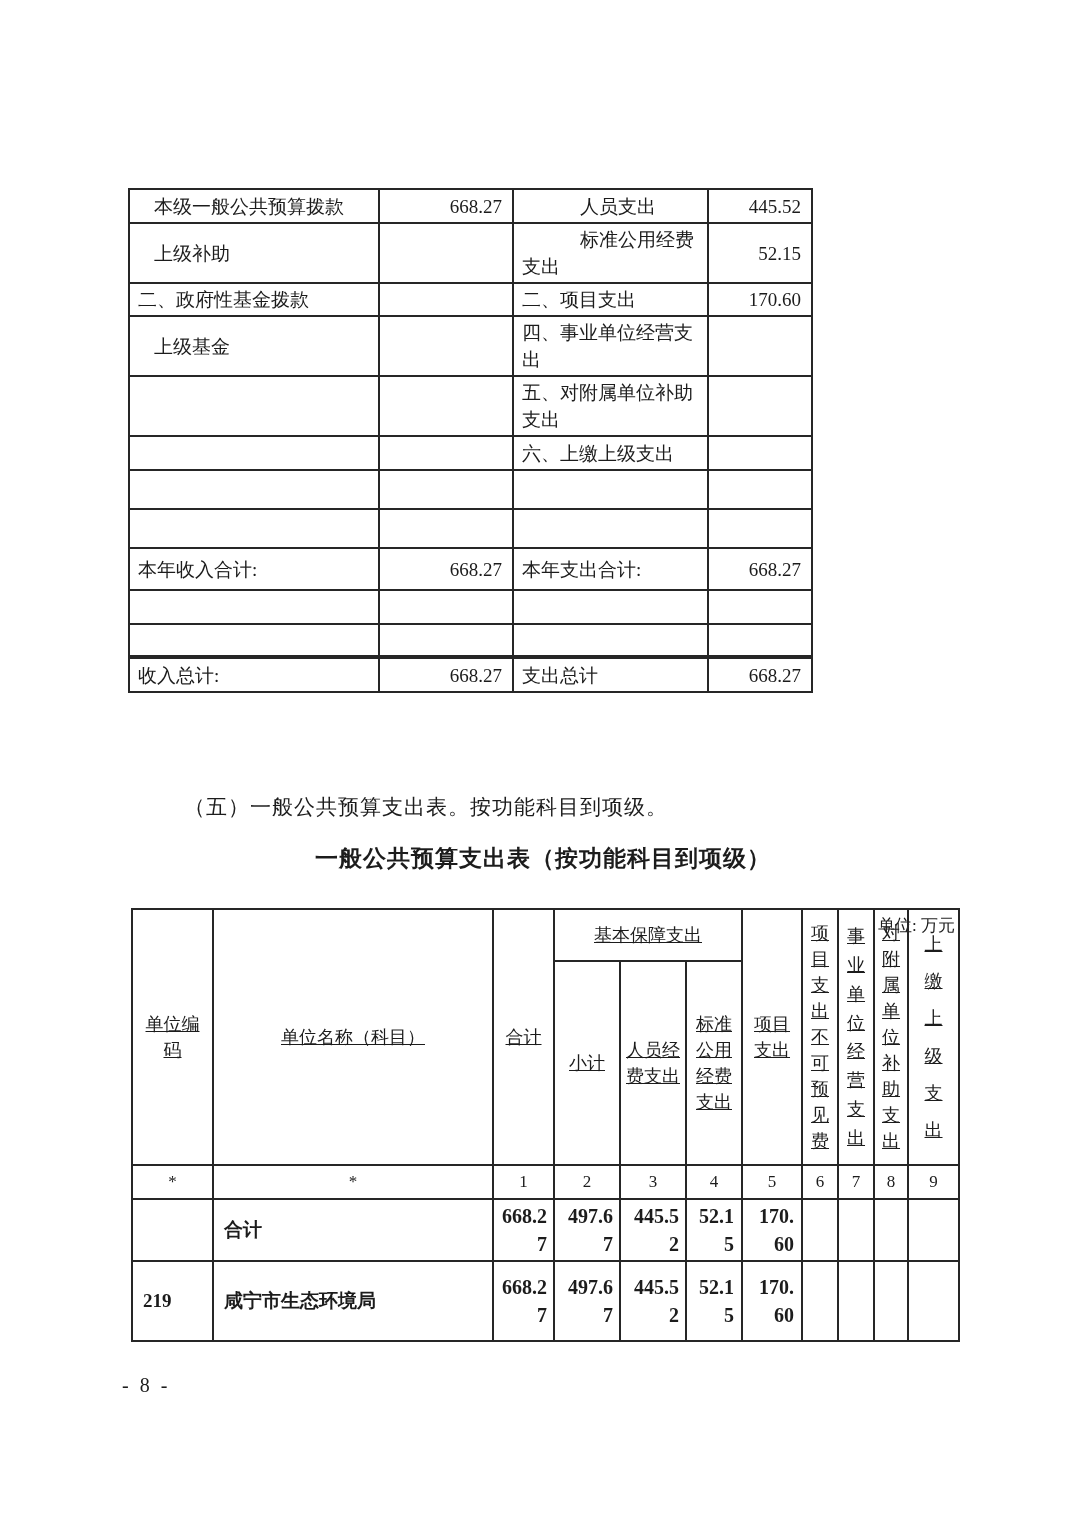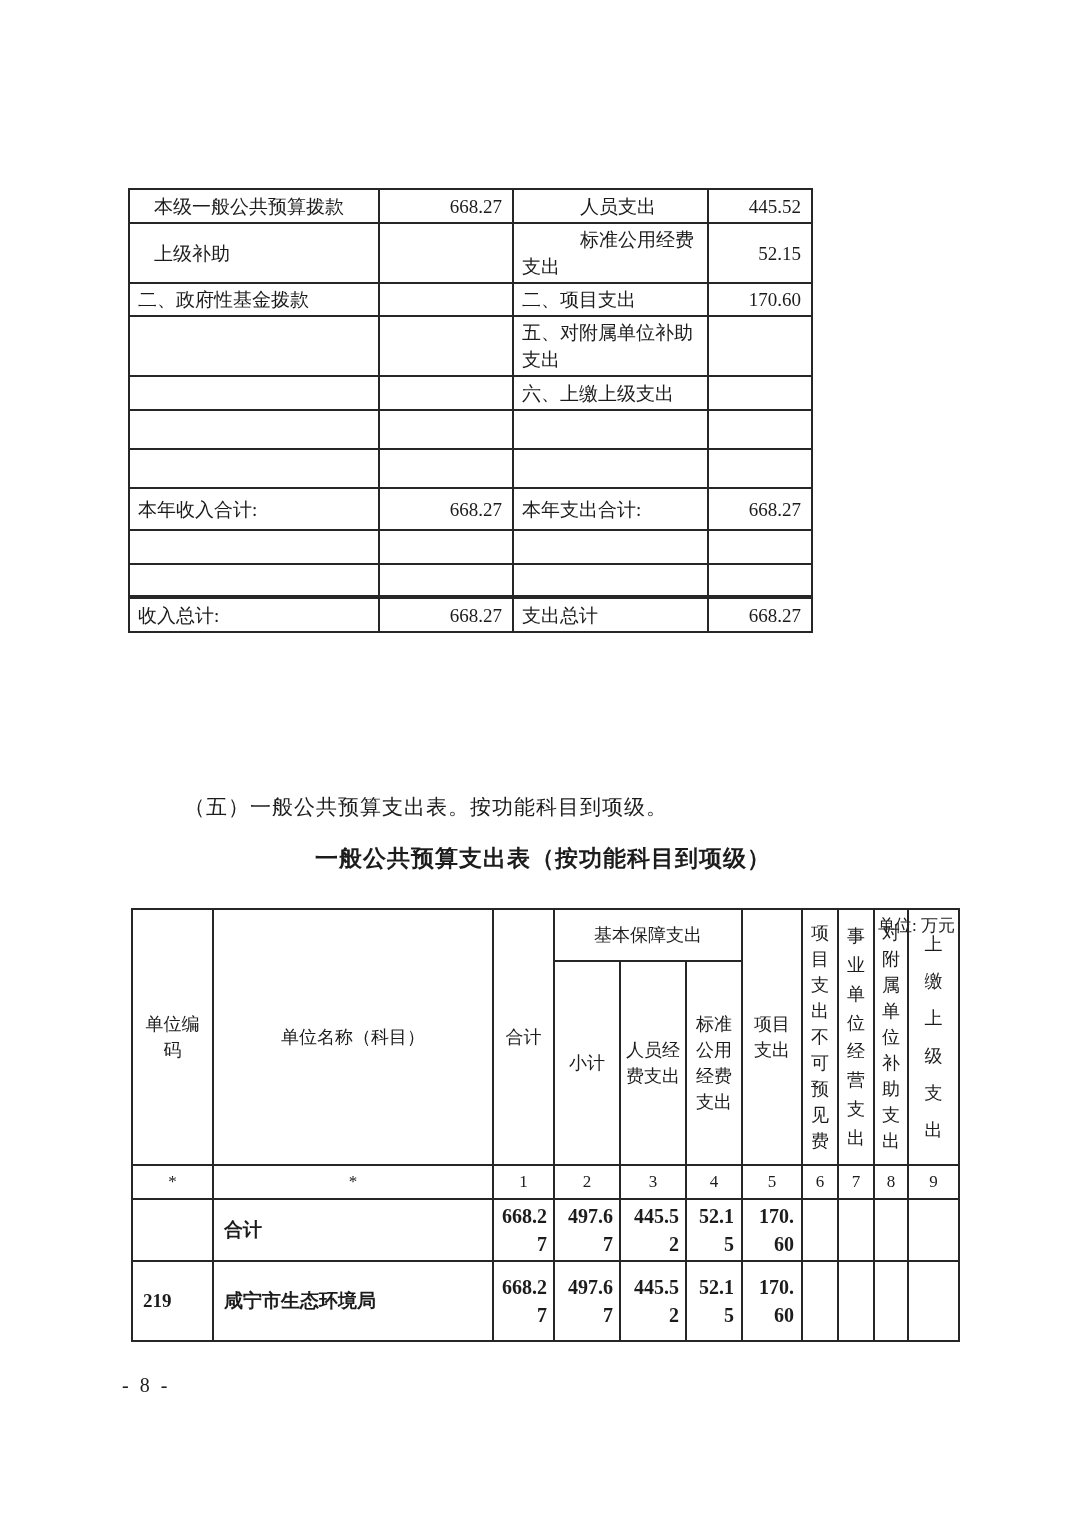--- a/index.html
+++ b/index.html
@@ -28,21 +28,21 @@
   #section-heading { left:184px; top:793px; width:760px; font-size:21px; letter-spacing:1px; }
   #report-title {
     left:128px; top:843px; width:830px; text-align:center;
     font-size:23px; font-weight:bold; letter-spacing:1px;
     font-family:"Liberation Sans", sans-serif;
   }
   #unit-label { left:128px; top:882px; width:827px; text-align:right; font-size:17px;margin-top:32px; }
 
   
   #exp-table { width:827px; }
-  #exp-table th { font-size:18px; line-height:26px; text-align:center; vertical-align:middle; padding:2px 4px; }
+  #exp-table th { font-size:18px; line-height:26px; text-align:center; vertical-align:middle; padding:2px 4px;text-decoration:underline; }
   #exp-table td { font-size:17px; line-height:24px; text-align:center; vertical-align:middle; padding:2px 4px; }
   #exp-table .vcell { padding:6px 0; }
   .vtext {
     display:flex; flex-direction:column; justify-content:space-evenly; align-items:center;
     height:242px; font-size:18px; line-height:1;
   }
   #exp-table td.name { text-align:left; font-weight:bold; font-size:19px; padding-left:10px; }
   #exp-table td.num {
     font-weight:bold; text-align:right; word-break:break-all;
     font-size:20px; line-height:28px; font-family:"Liberation Serif", serif;
@@ -78,20 +78,26 @@
         <td class="ind">上级补助</td>
         <td class="val"></td>
         <td class="ti">标准公用经费支出</td>
         <td class="val">52.15</td>
       </tr>
       <tr style="height:32px">
         <td>二、政府性基金拨款</td>
         <td class="val"></td>
         <td>二、项目支出</td>
         <td class="val">170.60</td>
+      </tr>
+      <tr style="height:56px">
+        <td class="ind">上级基金</td>
+        <td class="val"></td>
+        <td>四、事业单位经营支出</td>
+        <td class="val"></td>
       </tr>
       <tr style="height:56px">
         <td></td>
         <td class="val"></td>
         <td>五、对附属单位补助支出</td>
         <td class="val"></td>
       </tr>
       <tr style="height:34px">
         <td></td>
         <td class="val"></td>

